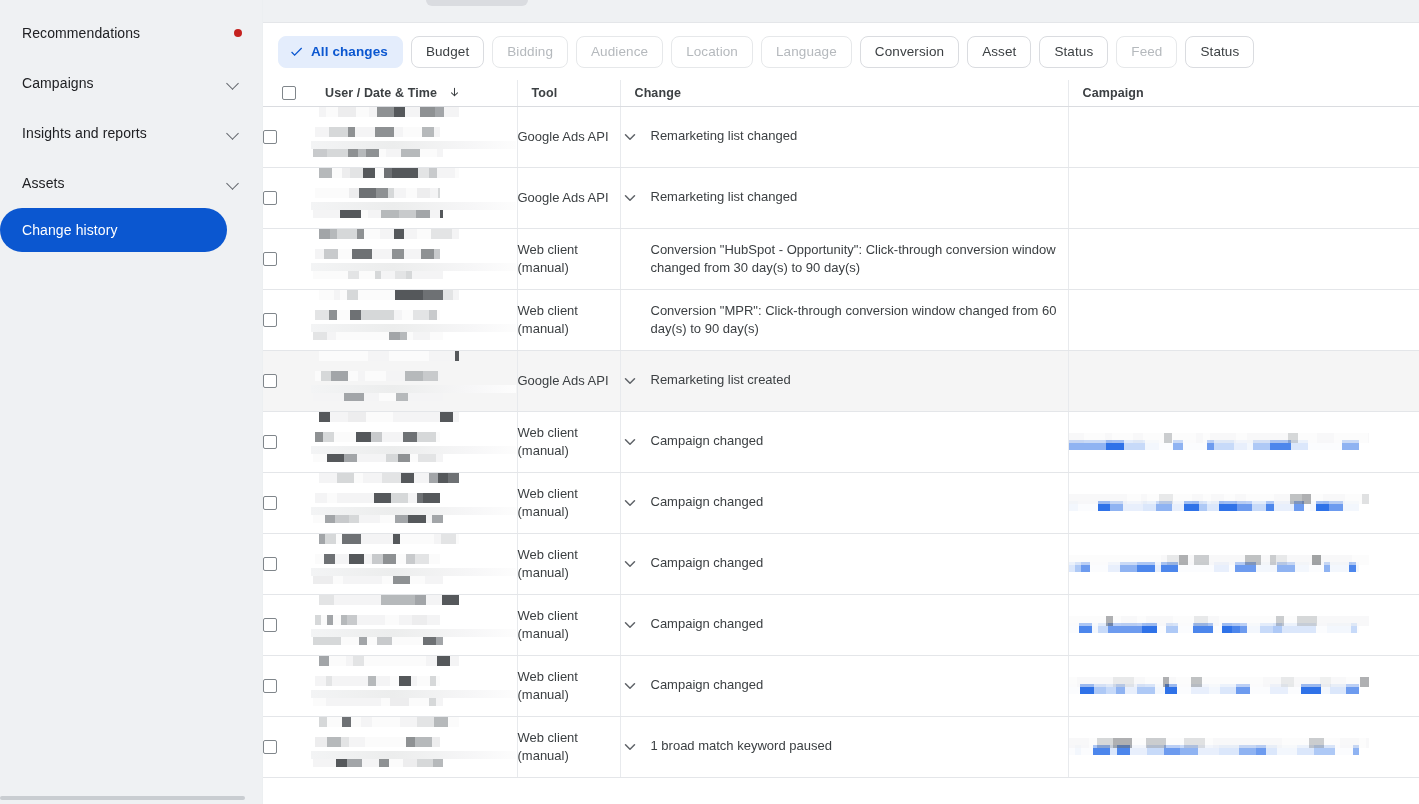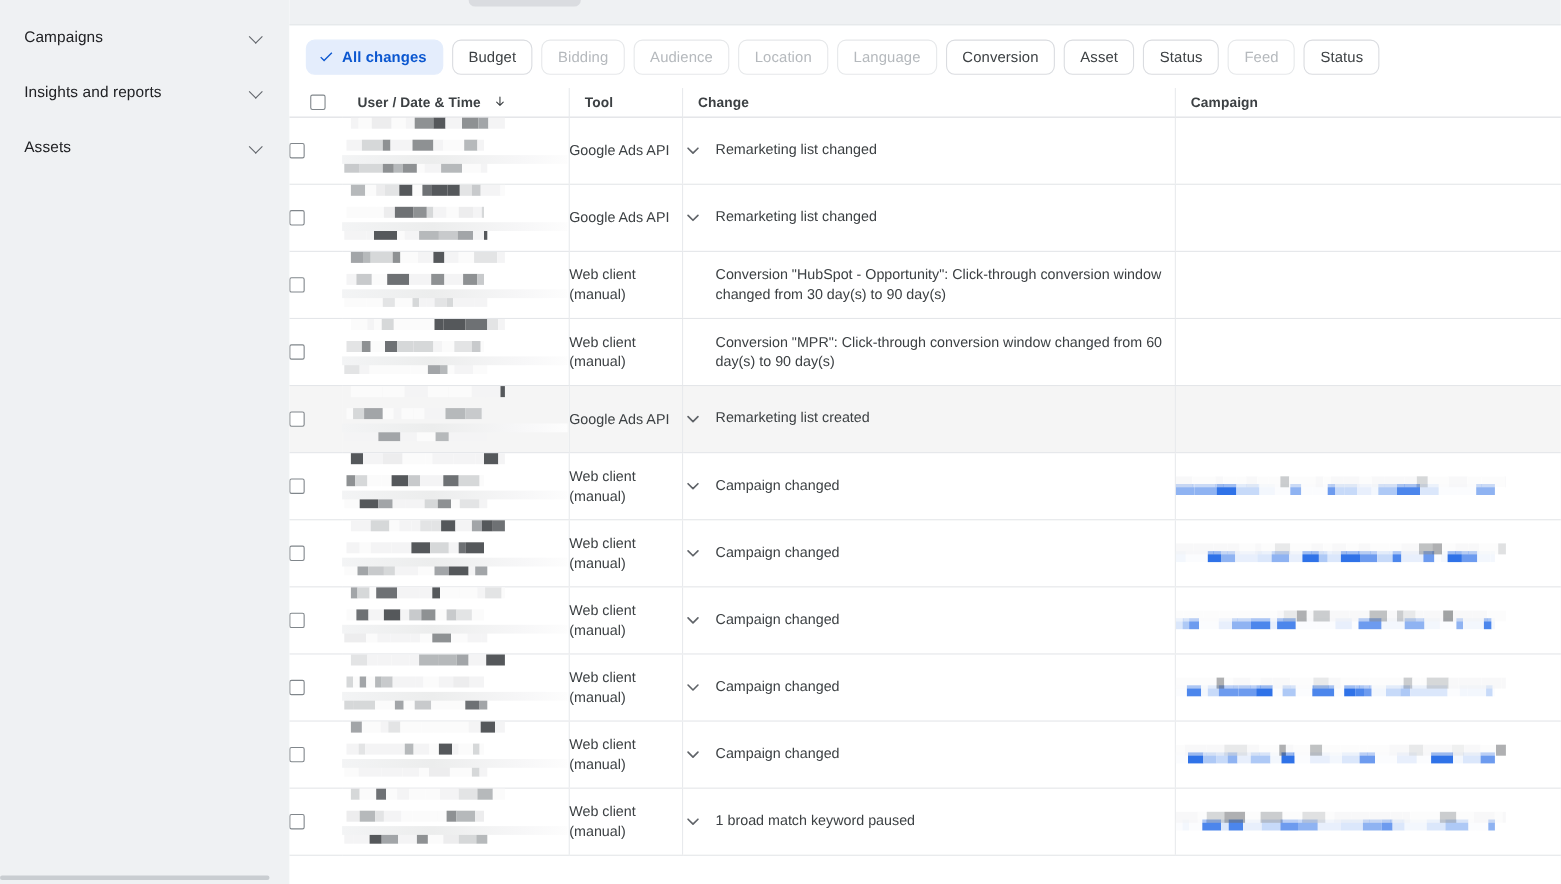--- a/index.html
+++ b/index.html
@@ -207,37 +207,44 @@
   }
   .user-cell { position: relative; }
 </style>
 </head>
 <body>
 
 <div class="app">
 
   <nav class="sidebar">
 
+    <div class="nav-item">
+      <span class="label">Recommendations</span>
+      <span class="dot-badge"></span>
+    </div>
 
     <div class="nav-item">
       <span class="label">Campaigns</span>
       <span class="chev"></span>
     </div>
 
     <div class="nav-item">
       <span class="label">Insights and reports</span>
       <span class="chev"></span>
     </div>
 
     <div class="nav-item">
       <span class="label">Assets</span>
       <span class="chev"></span>
     </div>
 
 
+    <div class="nav-item selected">
+      <span class="label">Change history</span>
+    </div>
 
     <div class="sidebar-scrollbar"></div>
   </nav>
 
   <main class="content">
 
     <div class="top-gutter">
       <div class="top-stub"></div>
     </div>
 

